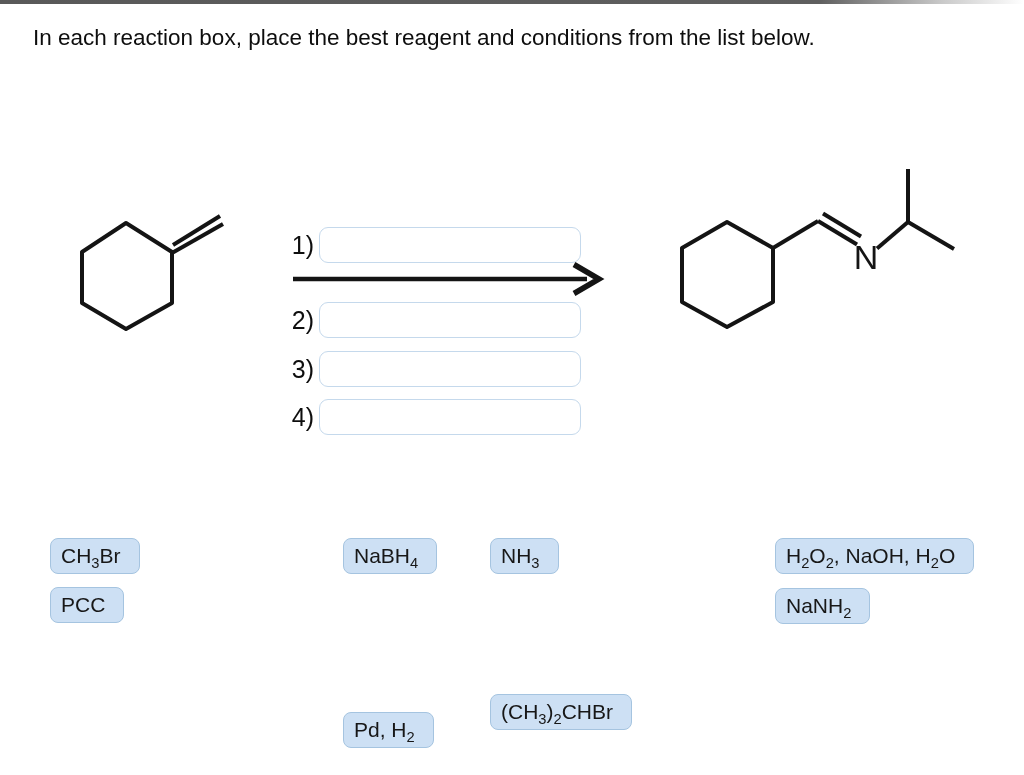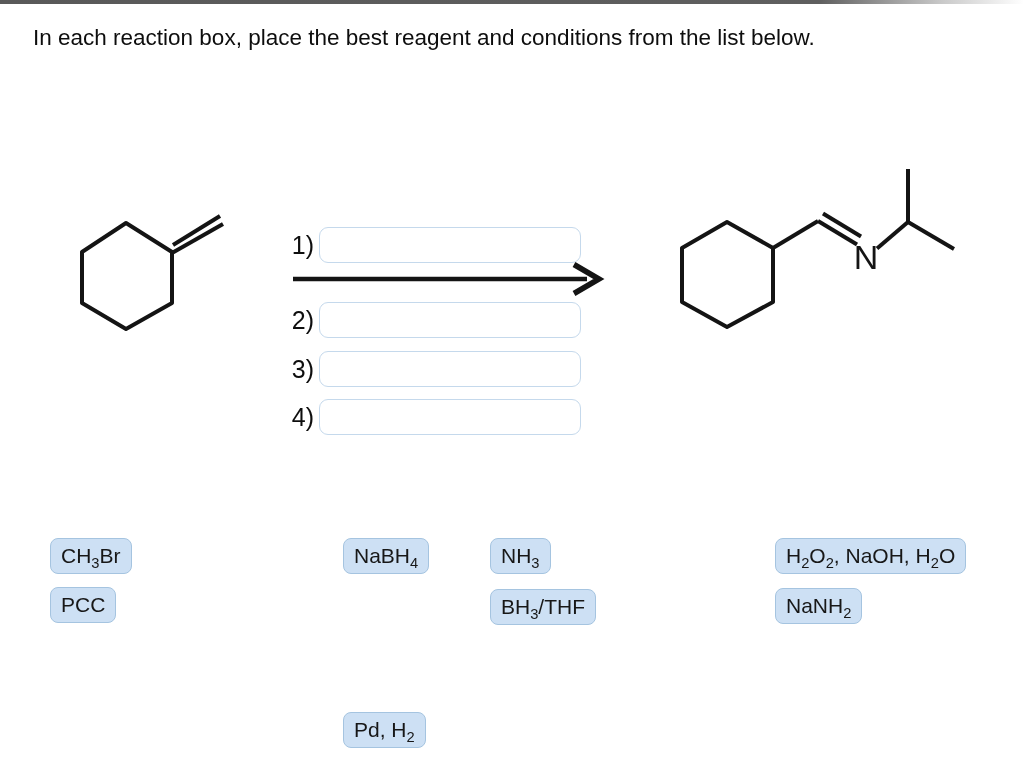--- a/index.html
+++ b/index.html
@@ -57,21 +57,21 @@
     background: #ffffff;
     border: 1px solid var(--slot-border, #c5d9ec);
     border-radius: 9px;
   }
   .chip {
     position: absolute;
     display: inline-block;
     background: var(--chip-bg, #cde0f4);
     border: 1px solid var(--chip-border, #a5c4e0);
     border-radius: 8px;
-    padding: 4px 10px 5px 10px;
+    padding: 4px 18px 5px 10px;
     font-size: 21px;
     line-height: 25px;
     color: #171717;
     white-space: nowrap;
   }
   .chip sub, .chip sup { font-size: 70%; line-height: 0; }
 </style>
 </head>
 <body>
 
@@ -115,18 +115,18 @@
     <line x1="238" y1="67" x2="284" y2="94"></line>
   </svg>
 
   <div class="chip" style="left:50px;  top:538px">CH<sub>3</sub>Br</div>
   <div class="chip" style="left:50px;  top:587px">PCC</div>
 
   <div class="chip" style="left:343px; top:538px">NaBH<sub>4</sub></div>
   <div class="chip" style="left:343px; top:712px">Pd, H<sub>2</sub></div>
 
   <div class="chip" style="left:490px; top:538px">NH<sub>3</sub></div>
-  <div class="chip" style="left:490px; top:589px">BH<sub>3</sub>/THF</div>
+  <div class="chip" style="left:490px; top:694px">(CH<sub>3</sub>)<sub>2</sub>CHBr</div>
 
   <div class="chip" style="left:775px; top:538px">H<sub>2</sub>O<sub>2</sub>, NaOH, H<sub>2</sub>O</div>
   <div class="chip" style="left:775px; top:588px">NaNH<sub>2</sub></div>
 
 </div>
 
 </body></html>

